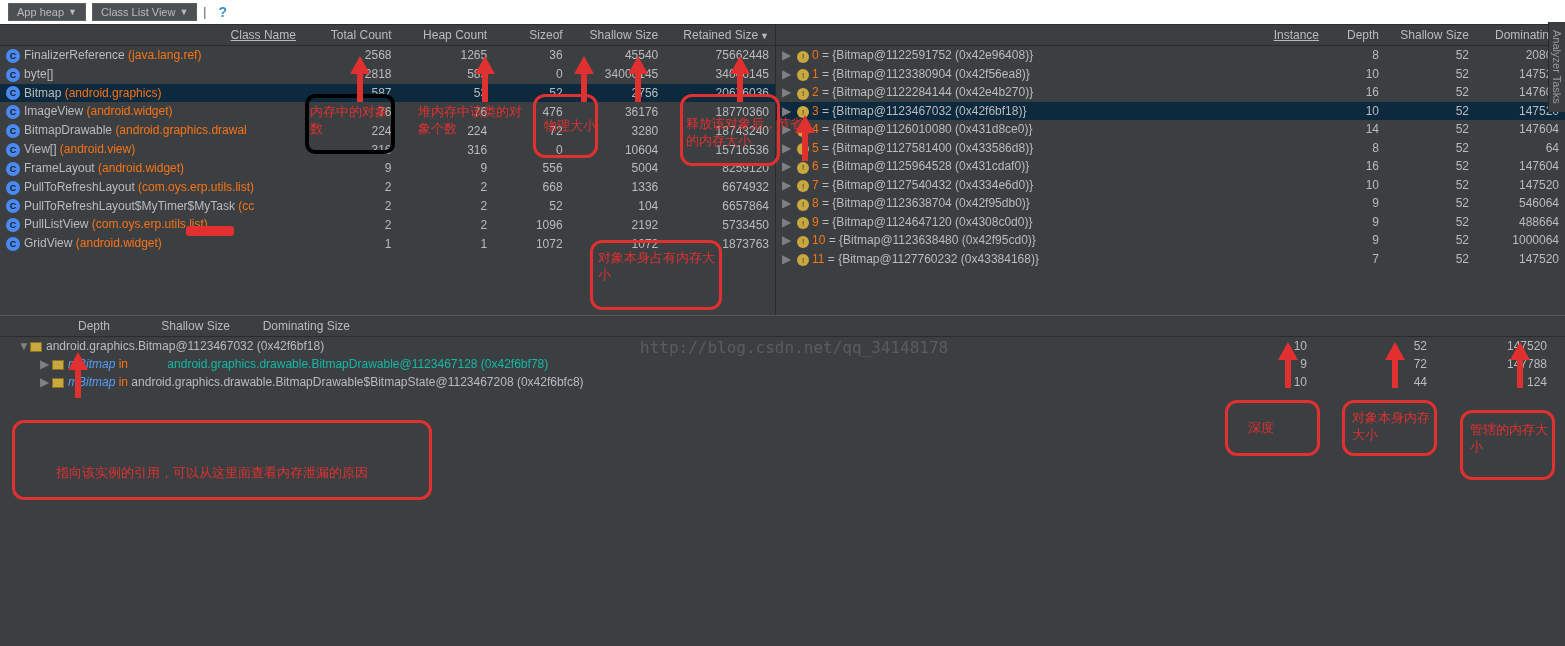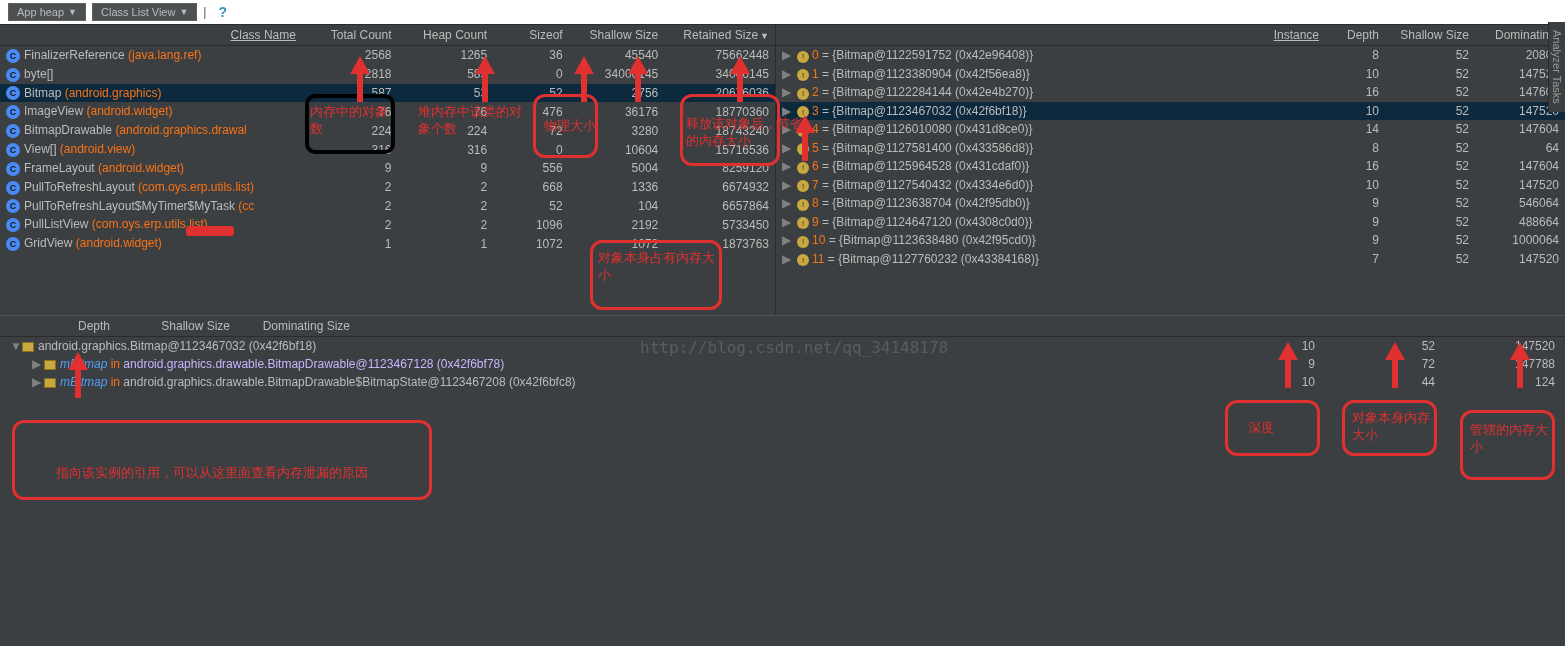--- a/index.html
+++ b/index.html
@@ -85,37 +85,37 @@
   width: 12px; height: 12px;
   border-radius: 50%;
   background: #c9a83f;
   color: #2b2b2b;
   font-size: 8px;
   align-items: center;
   justify-content: center;
   margin: 0 3px;
 }
 .pkg { color: #f97316; }
-.link { color: #c4b5fd; }
+.link { color: #14b8a6; margin-left: 36px; }
 .italic-link { color: #589df6; font-style: italic; }
 .tree-toggle { color: #808080; display: inline-block; width: 10px; margin-right: 2px; cursor: pointer;}
 .ref-tree {
   border-top: 1px solid #555;
   background: #3c3f41;
 }
 .ref-header {
   display: flex;
   border-bottom: 1px solid #2b2b2b;
 }
 .ref-header .title { flex: 1; padding: 3px 6px; }
 .ref-header .col { width: 120px; text-align: right; padding: 3px 10px;}
 .ref-row {
   display: flex;
   align-items: center;
-  padding: 2px 0;
+  padding: 2px 8px;
 }
 .ref-row .content { flex: 1; padding-left: 6px; white-space: nowrap; overflow: hidden;}
 .ref-row .num { width: 120px; text-align: right; padding-right: 10px;}
 .square-icon {
   display: inline-block;
   width: 12px; height: 10px;
   background: #c9a83f;
   border: 1px solid #8a7020;
   margin-right: 4px;
   vertical-align: middle;

